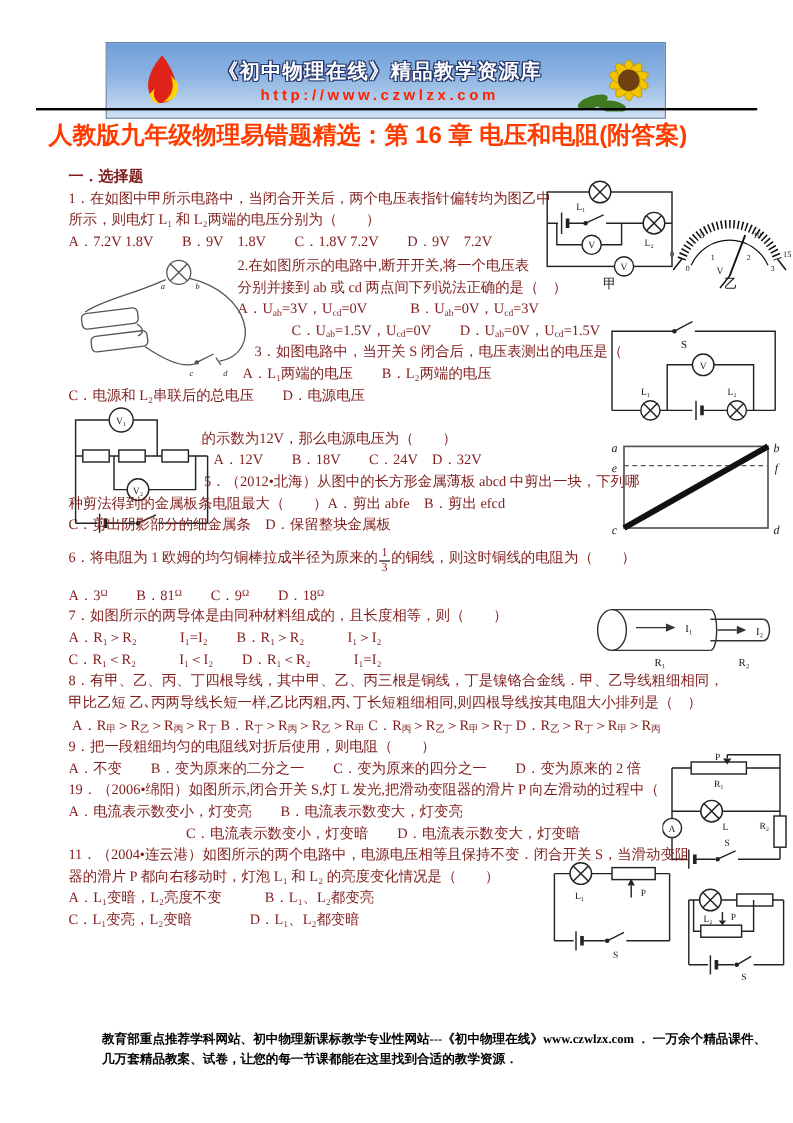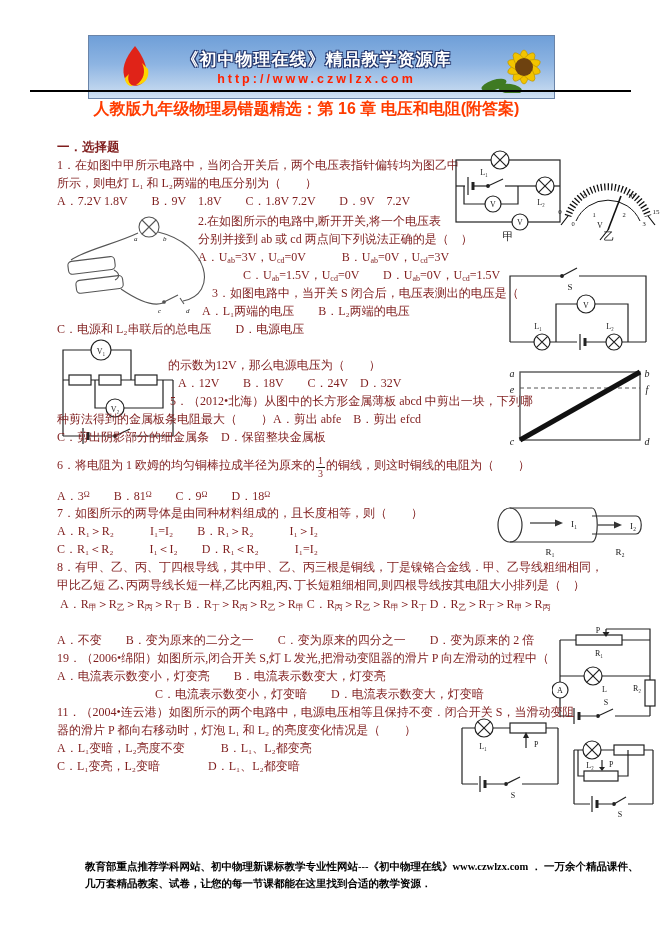--- a/index.html
+++ b/index.html
@@ -18,21 +18,21 @@
           background:linear-gradient(180deg,#6f9fd8 0%,#8db4e2 45%,#cfe0f2 100%);
           border:1px solid #6a84a8;box-sizing:border-box;display:flex;align-items:center;overflow:hidden;}
   .banner-text{flex:1;text-align:center;}
   .banner-title{font-family:"Liberation Sans","DejaVu Sans",sans-serif;font-weight:bold;font-size:17px;
           color:#fff;letter-spacing:1px;
           text-shadow:1px 1px 0 #23356b,-1px 1px 0 #23356b,1px -1px 0 #23356b,-1px -1px 0 #23356b;}
   .banner-url{font-family:"Liberation Sans","DejaVu Sans",sans-serif;font-weight:bold;font-size:12.5px;
           color:#ff2200;letter-spacing:3px;margin-top:1px;}
   .rule{position:absolute;left:30px;top:90px;width:601px;border-top:2px solid #000;}
   .doc-title{position:absolute;left:0;top:99px;width:613px;text-align:center;
-          font-family:"Liberation Sans","DejaVu Sans",sans-serif;font-weight:bold;font-size:16px;color:#ff3c00;}
+          font-family:"Liberation Sans","DejaVu Sans",sans-serif;font-weight:bold;font-size:20px;color:#ff3c00;}
   
   .fig{position:absolute;}
   .fig text{font-family:"Liberation Serif","DejaVu Serif",serif;fill:#181818;}
   .footer-line{position:absolute;white-space:pre;font-size:10.5px;font-weight:bold;color:#000;line-height:15px;}
 </style>
 </head>
 <body>
 
 <div id="page">
 
@@ -277,20 +277,21 @@
     <text x="85" y="31" font-size="9">I₁</text>
     <text x="144" y="33" font-size="9">I₂</text>
     <text x="64" y="59" font-size="9" text-anchor="middle">R₁</text>
     <text x="134" y="59" font-size="9" text-anchor="middle">R₂</text>
   </svg>
 
   <div class="tl" style="left:57px;top:559px">8．有甲、乙、丙、丁四根导线，其中甲、乙、丙三根是铜线，丁是镍铬合金线．甲、乙导线粗细相同，</div>
   <div class="tl" style="left:57px;top:577px">甲比乙短 乙､丙两导线长短一样,乙比丙粗,丙､丁长短粗细相同,则四根导线按其电阻大小排列是（　）</div>
   <div class="tl" style="left:60px;top:596px">A．R<sub>甲</sub>＞R<sub>乙</sub>＞R<sub>丙</sub>＞R<sub>丁</sub> B．R<sub>丁</sub>＞R<sub>丙</sub>＞R<sub>乙</sub>＞R<sub>甲</sub> C．R<sub>丙</sub>＞R<sub>乙</sub>＞R<sub>甲</sub>＞R<sub>丁</sub> D．R<sub>乙</sub>＞R<sub>丁</sub>＞R<sub>甲</sub>＞R<sub>丙</sub></div>
 
+  <div class="tl" style="left:57px;top:614px">9．把一段粗细均匀的电阻线对折后使用，则电阻（　　）</div>
   <div class="tl" style="left:57px;top:632px">A．不变　　B．变为原来的二分之一　　C．变为原来的四分之一　　D．变为原来的 2 倍</div>
 
   <div class="tl" style="left:57px;top:650px">19．（2006•绵阳）如图所示,闭合开关 S,灯 L 发光,把滑动变阻器的滑片 P 向左滑动的过程中（</div>
   <div class="tl" style="left:57px;top:668px">A．电流表示数变小，灯变亮　　B．电流表示数变大，灯变亮</div>
   <div class="tl" style="left:155px;top:686px">C．电流表示数变小，灯变暗　　D．电流表示数变大，灯变暗</div>
 
   <svg class="fig" style="left:552px;top:624px" width="108" height="110" viewBox="0 0 108 110">
     <g stroke="#222" fill="none" stroke-width="1.2">
       <path d="M8,16 H24 M70,16 H98"></path>
       <g>

